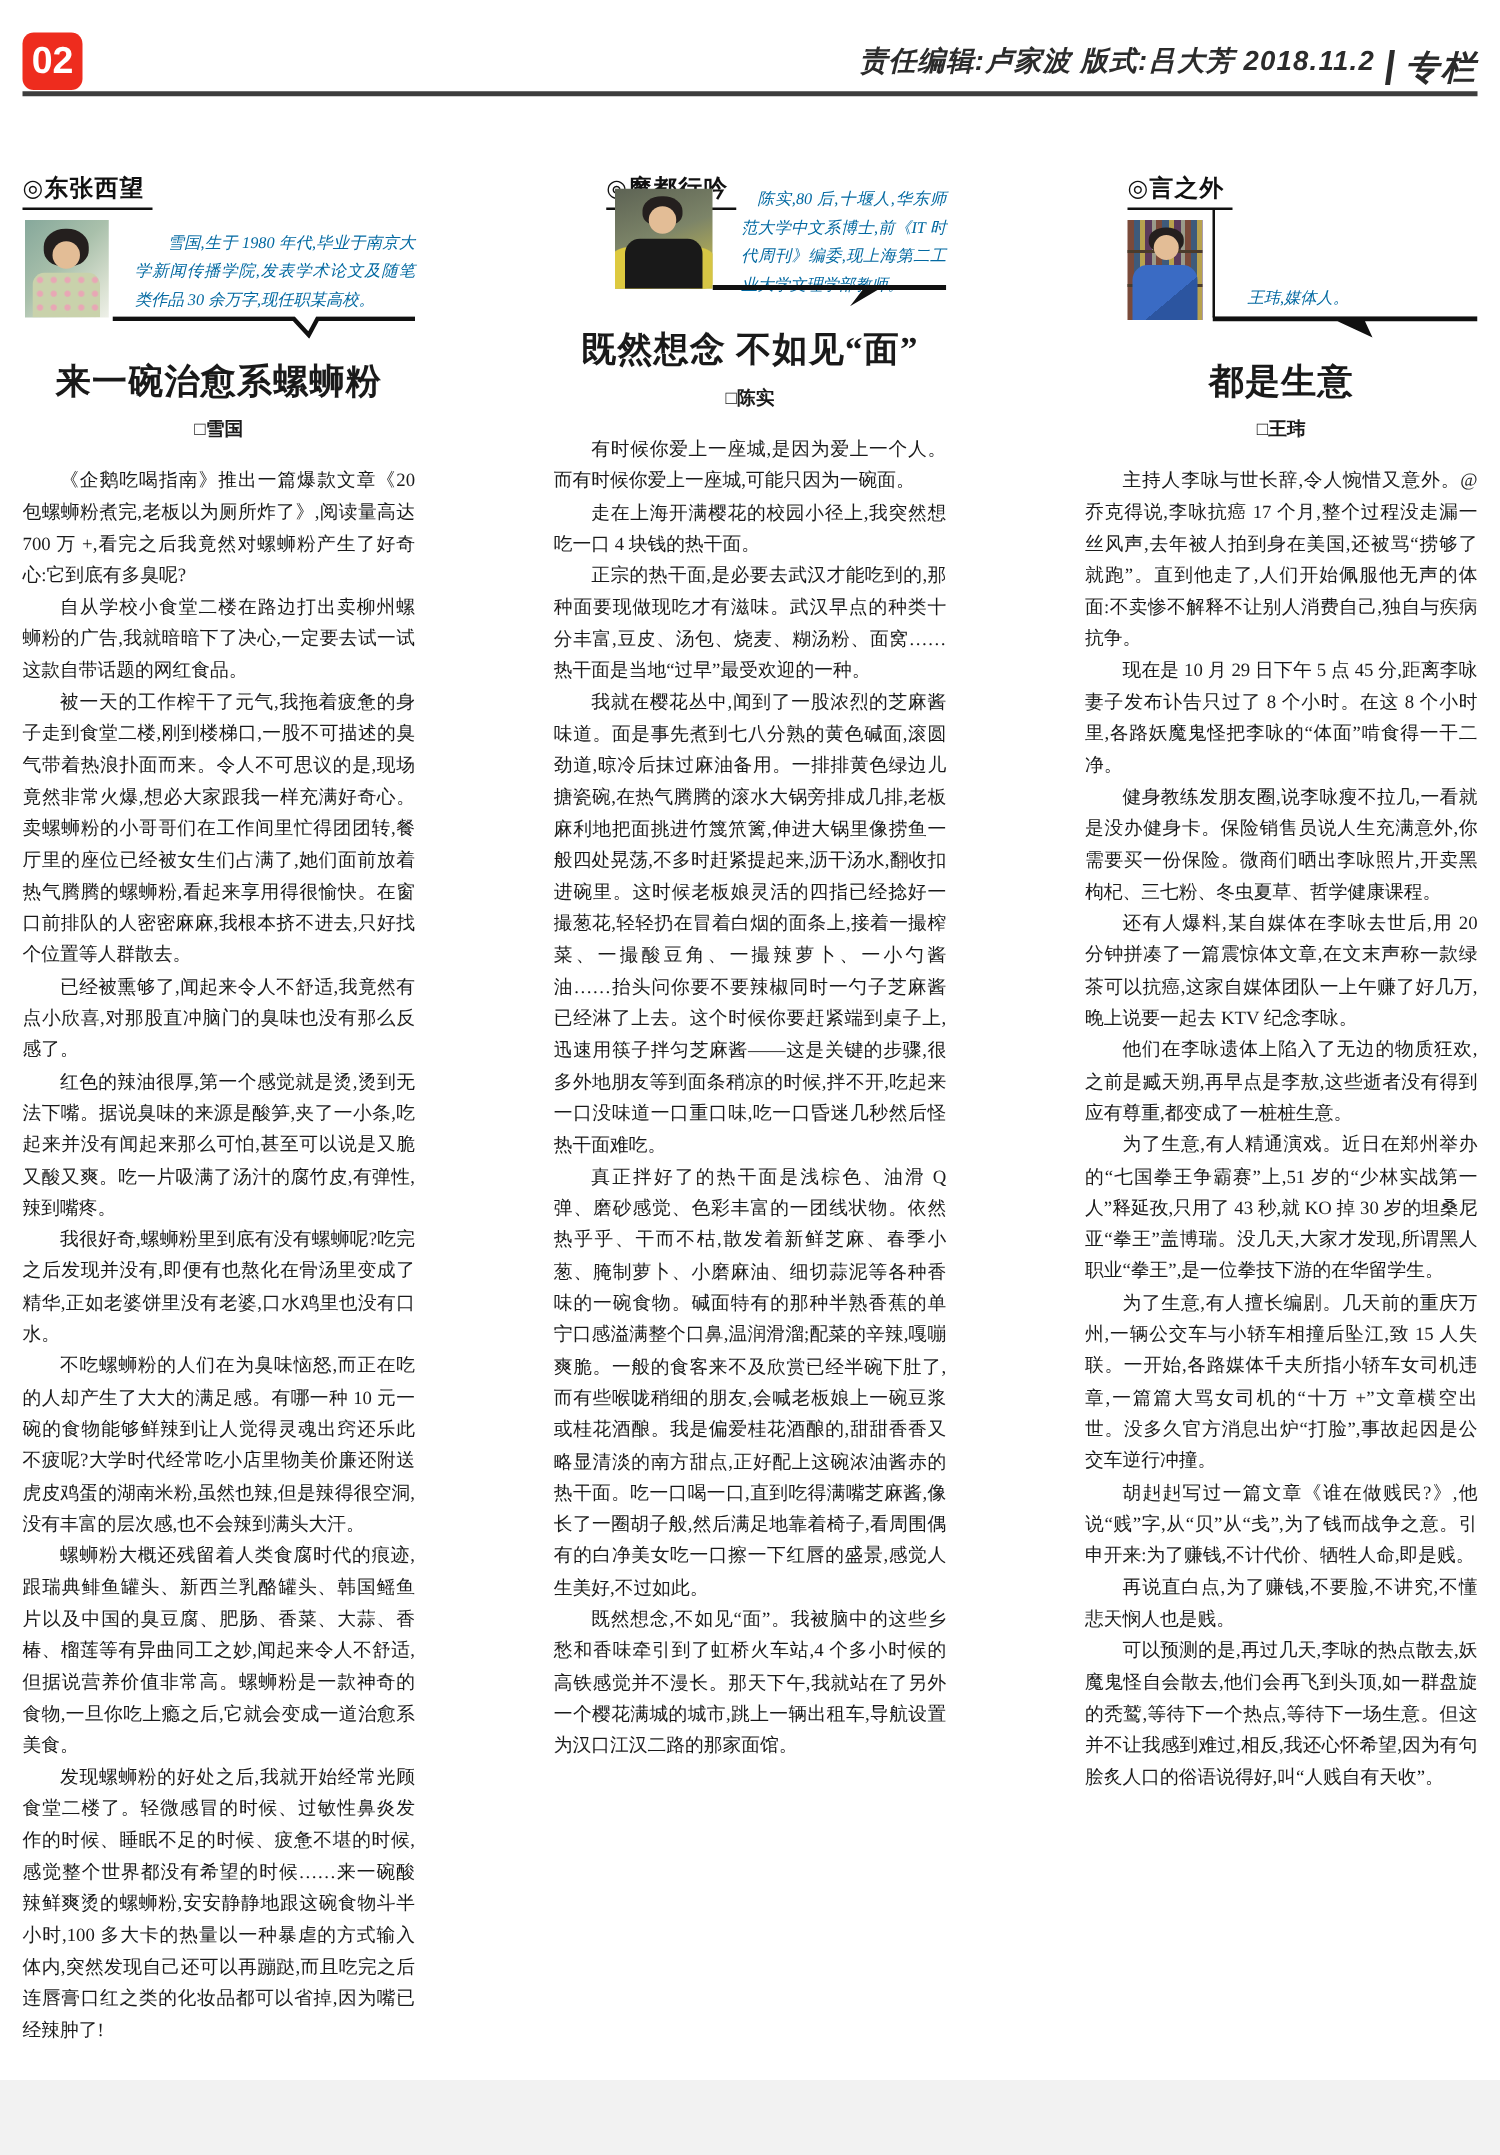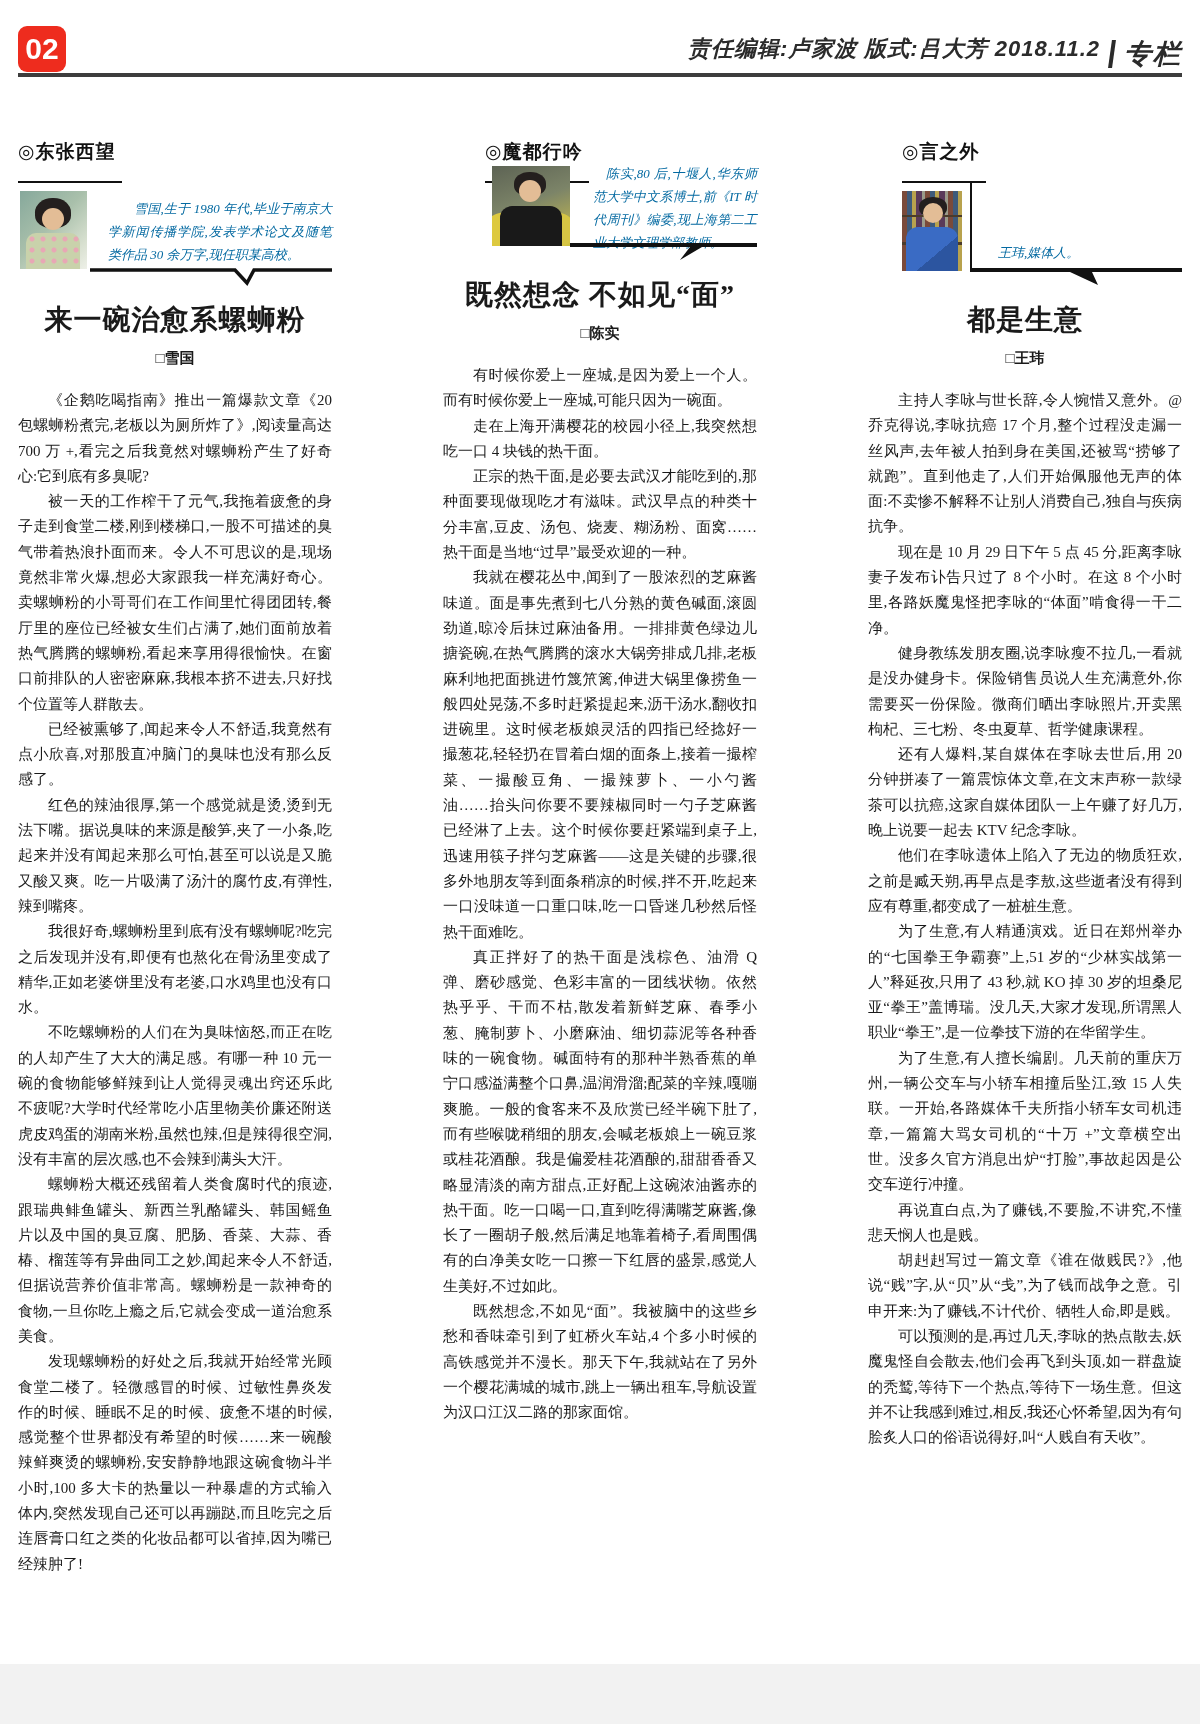--- a/index.html
+++ b/index.html
@@ -18,21 +18,21 @@
   .section-name{font-size:27px;font-weight:bold;font-style:italic;letter-spacing:2px;line-height:1;}
 
   
   .column{position:absolute;top:140px;width:314px;}
   .col-1{left:18px;}
   .col-2{left:443px;}
   .col-3{left:868px;}
 
   .badge{font-family:"Liberation Sans","DejaVu Sans",sans-serif;font-size:19px;font-weight:bold;
          letter-spacing:1px;color:#111;display:inline-block;border-bottom:2px solid #111;
-         padding:0 6px 18px 0;line-height:23px;}
+         padding:0 6px 3px 0;line-height:23px;}
   .col-2 .badge{margin-left:42px;}
   .col-3 .badge{margin-left:34px;}
 
   .bubble{position:relative;height:84px;margin-top:4px;}
   .photo{position:absolute;top:4px;overflow:hidden;}
   .photo-1{left:2px;width:67px;height:78px;background:linear-gradient(135deg,#86a89b 0%,#a9c0ab 45%,#d8e0d0 80%,#eef0e8 100%);}
   .photo-2{left:49px;width:78px;height:80px;background:
            radial-gradient(circle at 15% 85%,#ddc93f 0 22%,rgba(0,0,0,0) 23%),
            radial-gradient(circle at 85% 80%,#d6c544 0 18%,rgba(0,0,0,0) 19%),
            linear-gradient(160deg,#5d6354 0%,#7c8468 45%,#b3ad55 80%,#cfc23f 100%);}
@@ -98,20 +98,21 @@
       </span>
       <p class="bio">雪国,生于 1980 年代,毕业于南京大学新闻传播学院,发表学术论文及随笔类作品 30 余万字,现任职某高校。</p>
       <svg class="tail" width="242" height="18" viewBox="0 0 242 18">
         <path d="M0 2 H145 L157 15 L164 2 H242" fill="none" stroke="#111" stroke-width="3.5"></path>
       </svg>
     </div>
     <h2 class="title">来一碗治愈系螺蛳粉</h2>
     <div class="author">□雪国</div>
     <div class="body">
         <p>《企鹅吃喝指南》推出一篇爆款文章《20 包螺蛳粉煮完,老板以为厕所炸了》,阅读量高达 700 万 +,看完之后我竟然对螺蛳粉产生了好奇心:它到底有多臭呢?</p>
+        <p>自从学校小食堂二楼在路边打出卖柳州螺蛳粉的广告,我就暗暗下了决心,一定要去试一试这款自带话题的网红食品。</p>
         <p>被一天的工作榨干了元气,我拖着疲惫的身子走到食堂二楼,刚到楼梯口,一股不可描述的臭气带着热浪扑面而来。令人不可思议的是,现场竟然非常火爆,想必大家跟我一样充满好奇心。卖螺蛳粉的小哥哥们在工作间里忙得团团转,餐厅里的座位已经被女生们占满了,她们面前放着热气腾腾的螺蛳粉,看起来享用得很愉快。在窗口前排队的人密密麻麻,我根本挤不进去,只好找个位置等人群散去。</p>
         <p>已经被熏够了,闻起来令人不舒适,我竟然有点小欣喜,对那股直冲脑门的臭味也没有那么反感了。</p>
         <p>红色的辣油很厚,第一个感觉就是烫,烫到无法下嘴。据说臭味的来源是酸笋,夹了一小条,吃起来并没有闻起来那么可怕,甚至可以说是又脆又酸又爽。吃一片吸满了汤汁的腐竹皮,有弹性,辣到嘴疼。</p>
         <p>我很好奇,螺蛳粉里到底有没有螺蛳呢?吃完之后发现并没有,即便有也熬化在骨汤里变成了精华,正如老婆饼里没有老婆,口水鸡里也没有口水。</p>
         <p>不吃螺蛳粉的人们在为臭味恼怒,而正在吃的人却产生了大大的满足感。有哪一种 10 元一碗的食物能够鲜辣到让人觉得灵魂出窍还乐此不疲呢?大学时代经常吃小店里物美价廉还附送虎皮鸡蛋的湖南米粉,虽然也辣,但是辣得很空洞,没有丰富的层次感,也不会辣到满头大汗。</p>
         <p>螺蛳粉大概还残留着人类食腐时代的痕迹,跟瑞典鲱鱼罐头、新西兰乳酪罐头、韩国鳐鱼片以及中国的臭豆腐、肥肠、香菜、大蒜、香椿、榴莲等有异曲同工之妙,闻起来令人不舒适,但据说营养价值非常高。螺蛳粉是一款神奇的食物,一旦你吃上瘾之后,它就会变成一道治愈系美食。</p>
         <p>发现螺蛳粉的好处之后,我就开始经常光顾食堂二楼了。轻微感冒的时候、过敏性鼻炎发作的时候、睡眠不足的时候、疲惫不堪的时候,感觉整个世界都没有希望的时候……来一碗酸辣鲜爽烫的螺蛳粉,安安静静地跟这碗食物斗半小时,100 多大卡的热量以一种暴虐的方式输入体内,突然发现自己还可以再蹦跶,而且吃完之后连唇膏口红之类的化妆品都可以省掉,因为嘴已经辣肿了!</p>
       </div>
   </section>
 
@@ -161,19 +162,19 @@
     <h2 class="title">都是生意</h2>
     <div class="author">□王玮</div>
     <div class="body">
         <p>主持人李咏与世长辞,令人惋惜又意外。@乔克得说,李咏抗癌 17 个月,整个过程没走漏一丝风声,去年被人拍到身在美国,还被骂“捞够了就跑”。直到他走了,人们开始佩服他无声的体面:不卖惨不解释不让别人消费自己,独自与疾病抗争。</p>
         <p>现在是 10 月 29 日下午 5 点 45 分,距离李咏妻子发布讣告只过了 8 个小时。在这 8 个小时里,各路妖魔鬼怪把李咏的“体面”啃食得一干二净。</p>
         <p>健身教练发朋友圈,说李咏瘦不拉几,一看就是没办健身卡。保险销售员说人生充满意外,你需要买一份保险。微商们晒出李咏照片,开卖黑枸杞、三七粉、冬虫夏草、哲学健康课程。</p>
         <p>还有人爆料,某自媒体在李咏去世后,用 20 分钟拼凑了一篇震惊体文章,在文末声称一款绿茶可以抗癌,这家自媒体团队一上午赚了好几万,晚上说要一起去 KTV 纪念李咏。</p>
         <p>他们在李咏遗体上陷入了无边的物质狂欢,之前是臧天朔,再早点是李敖,这些逝者没有得到应有尊重,都变成了一桩桩生意。</p>
         <p>为了生意,有人精通演戏。近日在郑州举办的“七国拳王争霸赛”上,51 岁的“少林实战第一人”释延孜,只用了 43 秒,就 KO 掉 30 岁的坦桑尼亚“拳王”盖博瑞。没几天,大家才发现,所谓黑人职业“拳王”,是一位拳技下游的在华留学生。</p>
         <p>为了生意,有人擅长编剧。几天前的重庆万州,一辆公交车与小轿车相撞后坠江,致 15 人失联。一开始,各路媒体千夫所指小轿车女司机违章,一篇篇大骂女司机的“十万 +”文章横空出世。没多久官方消息出炉“打脸”,事故起因是公交车逆行冲撞。</p>
+        <p>胡赳赳写过一篇文章《谁在做贱民?》,他说“贱”字,从“贝”从“戋”,为了钱而战争之意。引申开来:为了赚钱,不计代价、牺牲人命,即是贱。</p>
         <p>再说直白点,为了赚钱,不要脸,不讲究,不懂悲天悯人也是贱。</p>
-        <p>胡赳赳写过一篇文章《谁在做贱民?》,他说“贱”字,从“贝”从“戋”,为了钱而战争之意。引申开来:为了赚钱,不计代价、牺牲人命,即是贱。</p>
         <p>可以预测的是,再过几天,李咏的热点散去,妖魔鬼怪自会散去,他们会再飞到头顶,如一群盘旋的秃鹫,等待下一个热点,等待下一场生意。但这并不让我感到难过,相反,我还心怀希望,因为有句脍炙人口的俗语说得好,叫“人贱自有天收”。</p>
       </div>
   </section>
 
 </div>
 
 </body></html>

